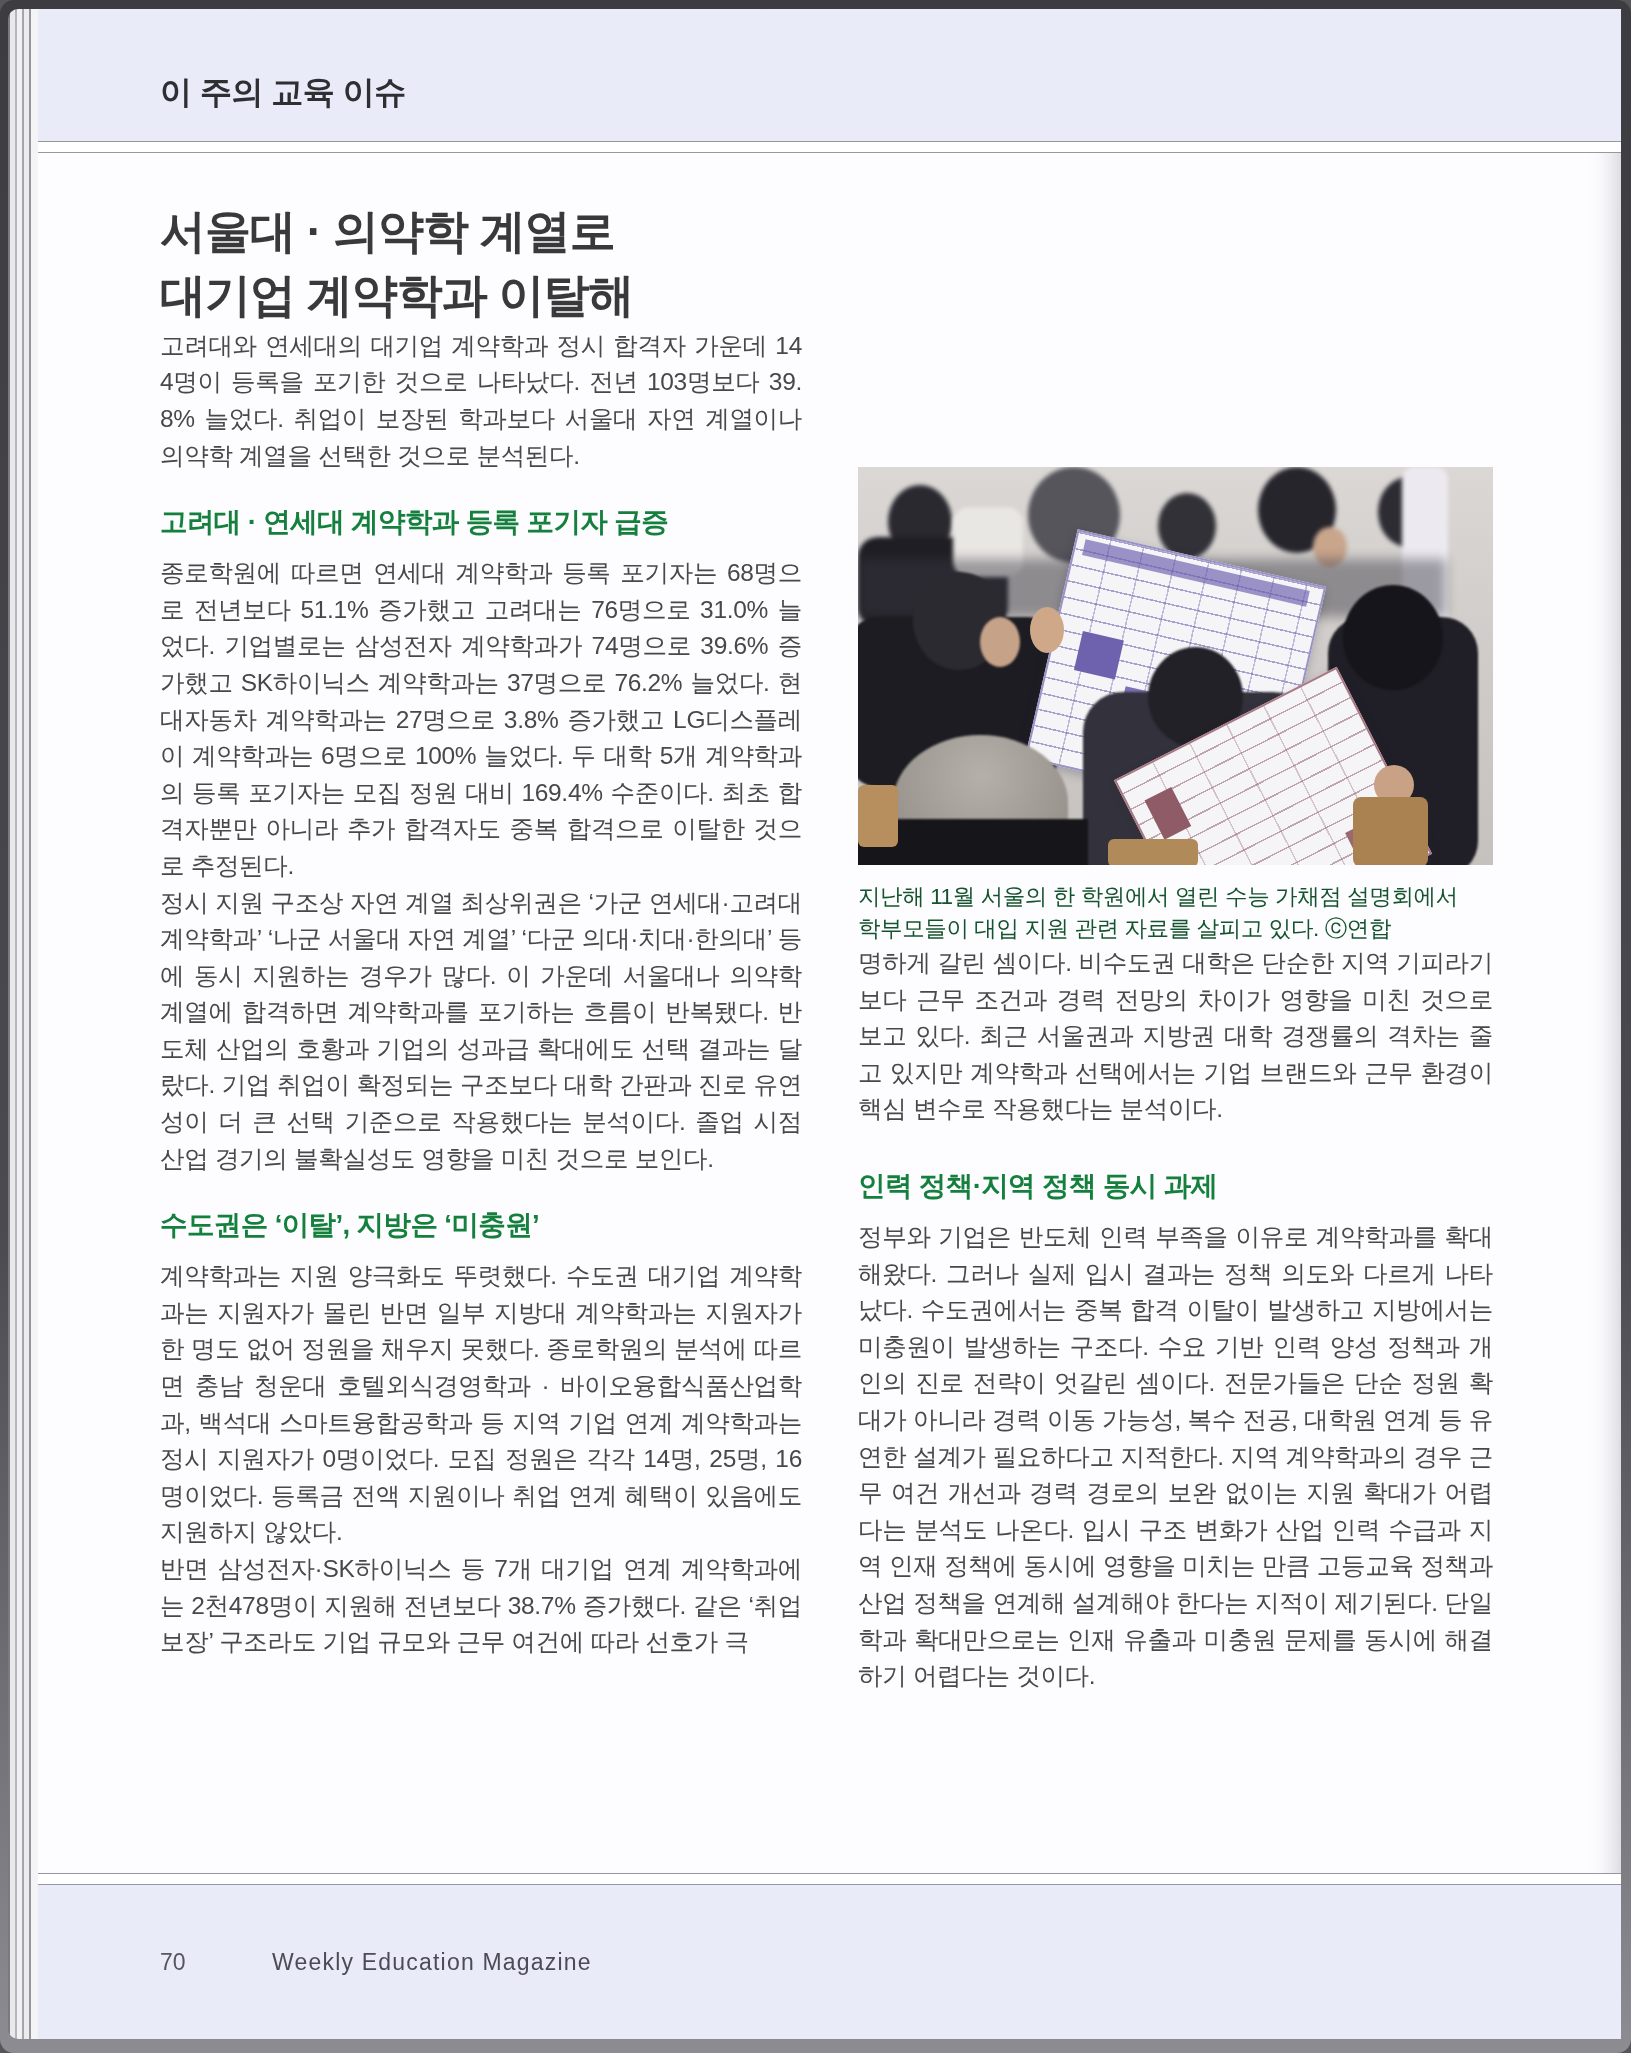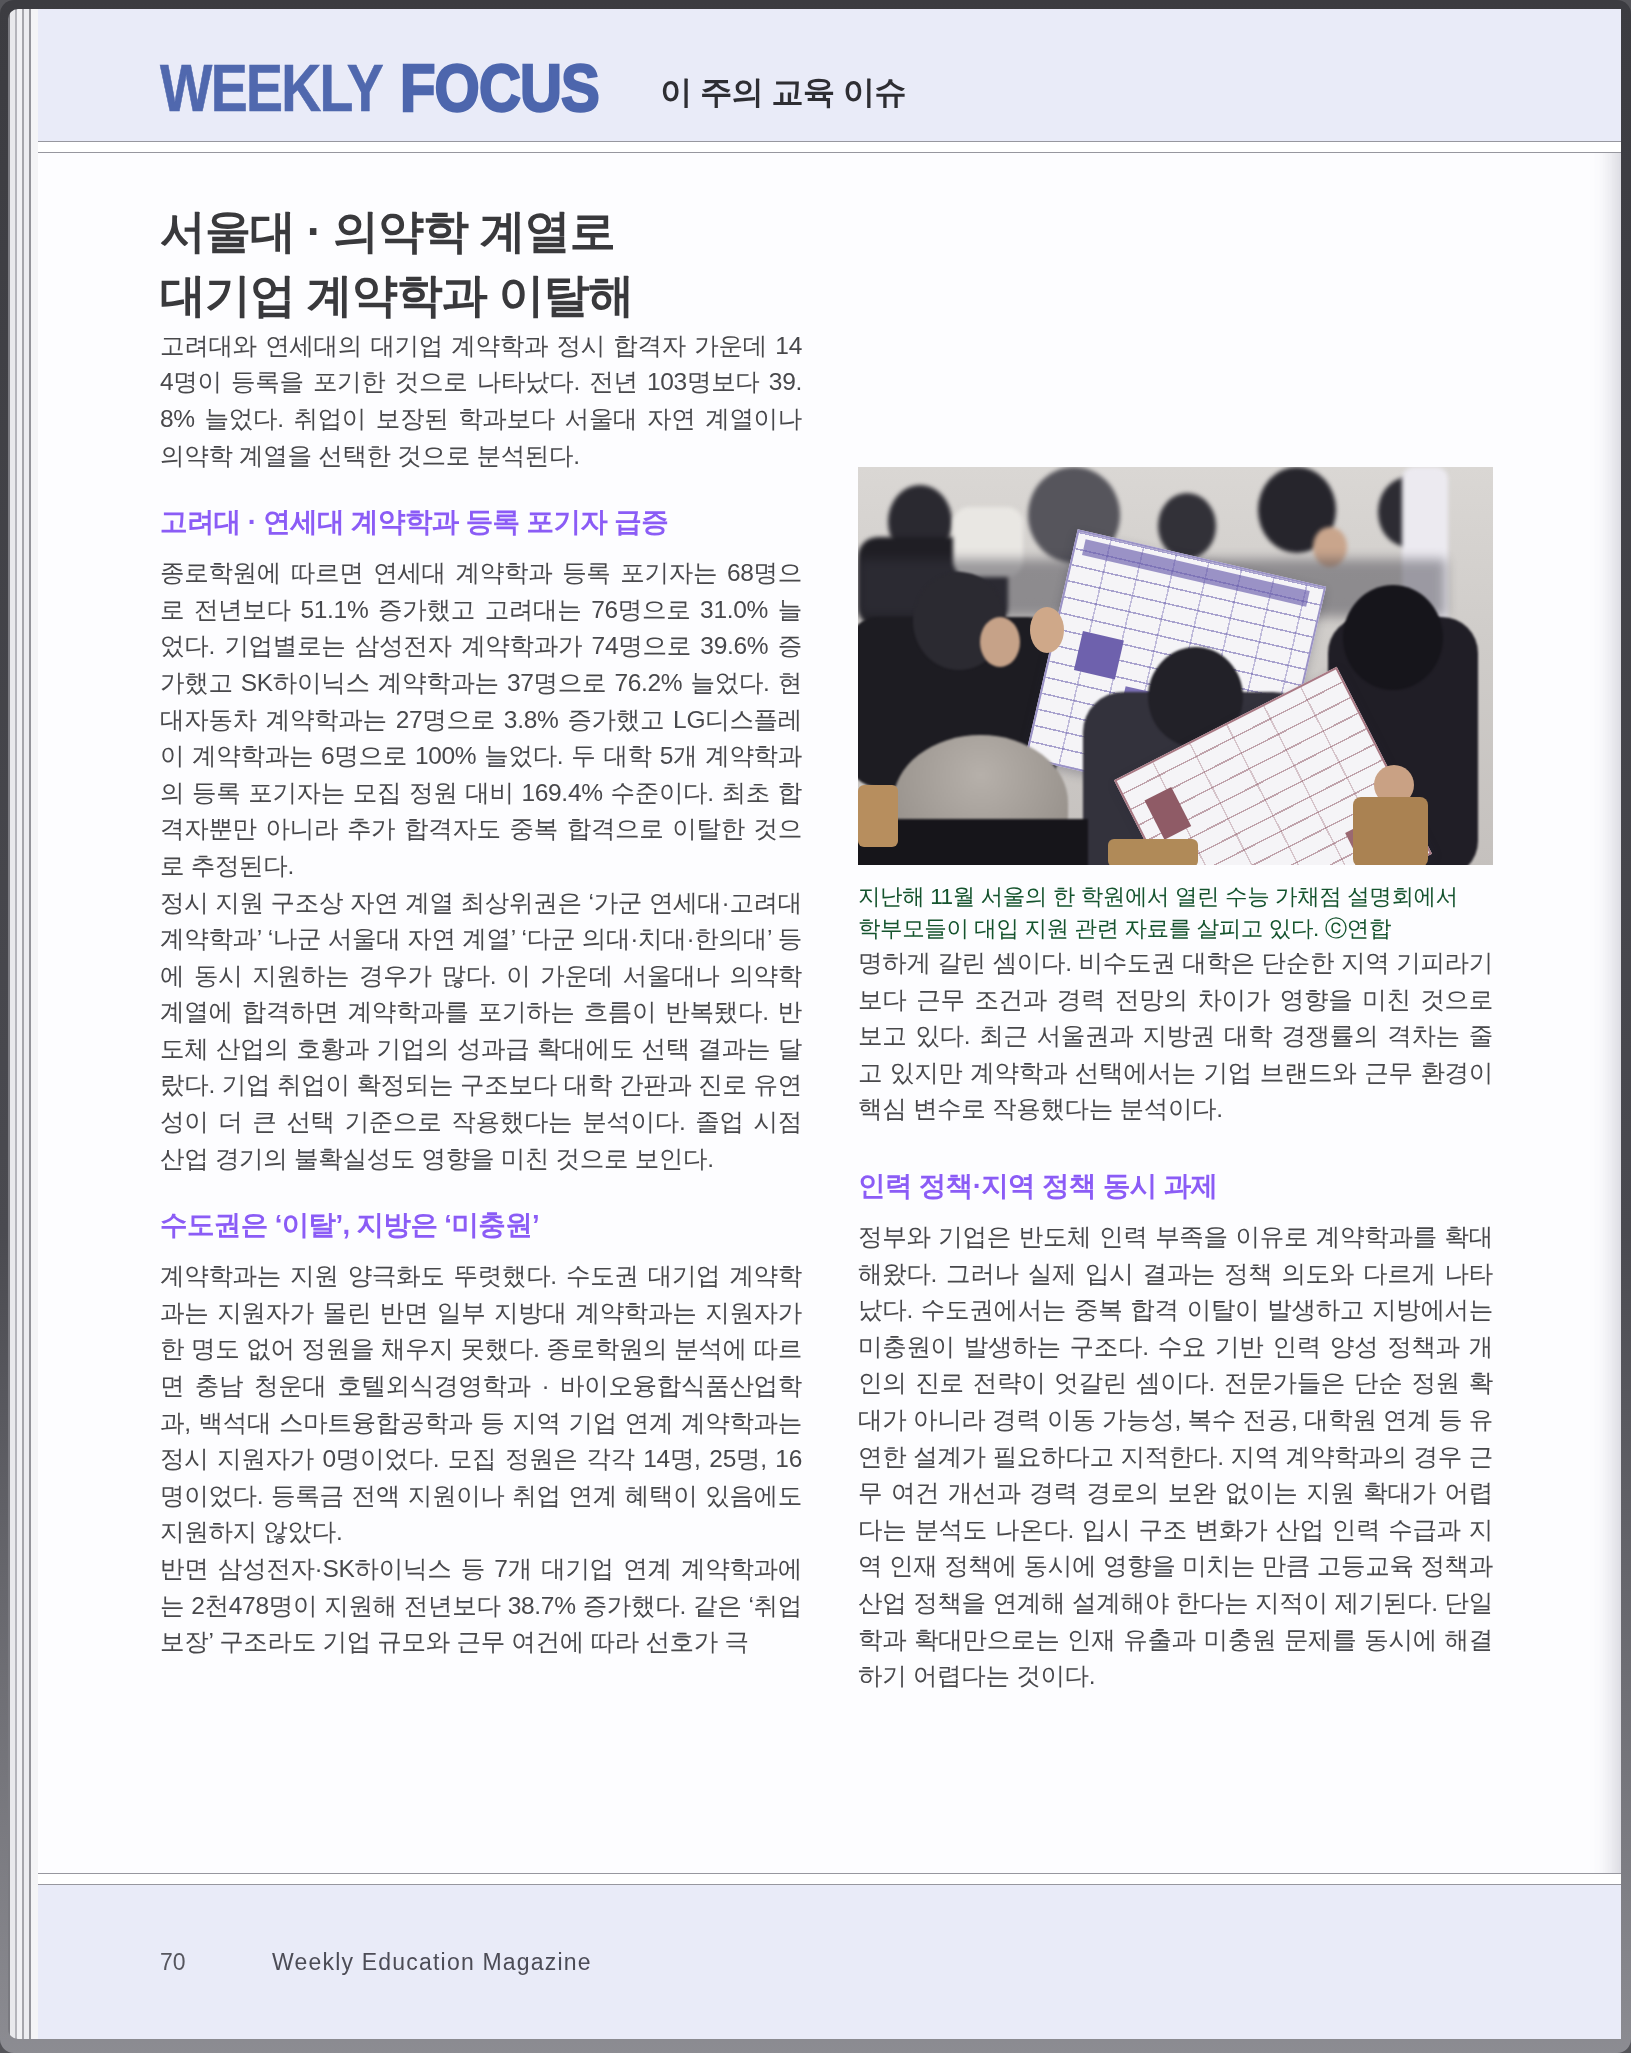--- a/index.html
+++ b/index.html
@@ -48,21 +48,21 @@
   .col-left{width:642px;flex:0 0 642px;}
   .col-right{flex:1;padding-top:268px;}
   .headline{font-size:46px;font-weight:bold;color:#39393c;line-height:1.4;letter-spacing:-1px;}
   .intro{margin-top:128px;}
   p.body{
     margin:0 0 0 0;font-size:24.5px;line-height:36.6px;color:#48484b;
     text-align:justify;word-break:break-all;letter-spacing:-.3px;
   }
   p.body + p.body{margin-top:0;}
   h2.sec{
-    margin:30px 0 15px 0;font-size:27.5px;font-weight:bold;color:#8b5cf6;
+    margin:30px 0 15px 0;font-size:27.5px;font-weight:bold;color:#15803d;
     letter-spacing:-.6px;
   }
   
   .photo{
     position:relative;width:100%;height:398px;overflow:hidden;
     background:linear-gradient(180deg,#dad7d4 0%,#cfccc9 45%,#c5c1be 100%);
   }
   .photo div{position:absolute;}
   .ph-blur{filter:blur(2.2px);}
   .ph-soft{filter:blur(1.1px);}
@@ -87,24 +87,20 @@
   .mag-name{font-size:23px;color:#4c4c56;letter-spacing:1.2px;}
 </style>
 </head>
 <body>
 
 <div class="frame">
   <div class="page-stack"></div>
   <div class="page">
 
     <div class="band band-header">
-      <div class="brand">
-        <span class="brand-weekly">WEEKLY</span>
-        <span class="brand-focus">FOCUS</span>
-      </div>
       <div class="tagline">이 주의 교육 이슈</div>
     </div>
     <div class="rule-sep"></div>
 
     <div class="content">
 
       <div class="col-left">
         <div class="headline">
           <div>서울대 · 의약학 계열로</div>
           <div>대기업 계약학과 이탈해</div>

